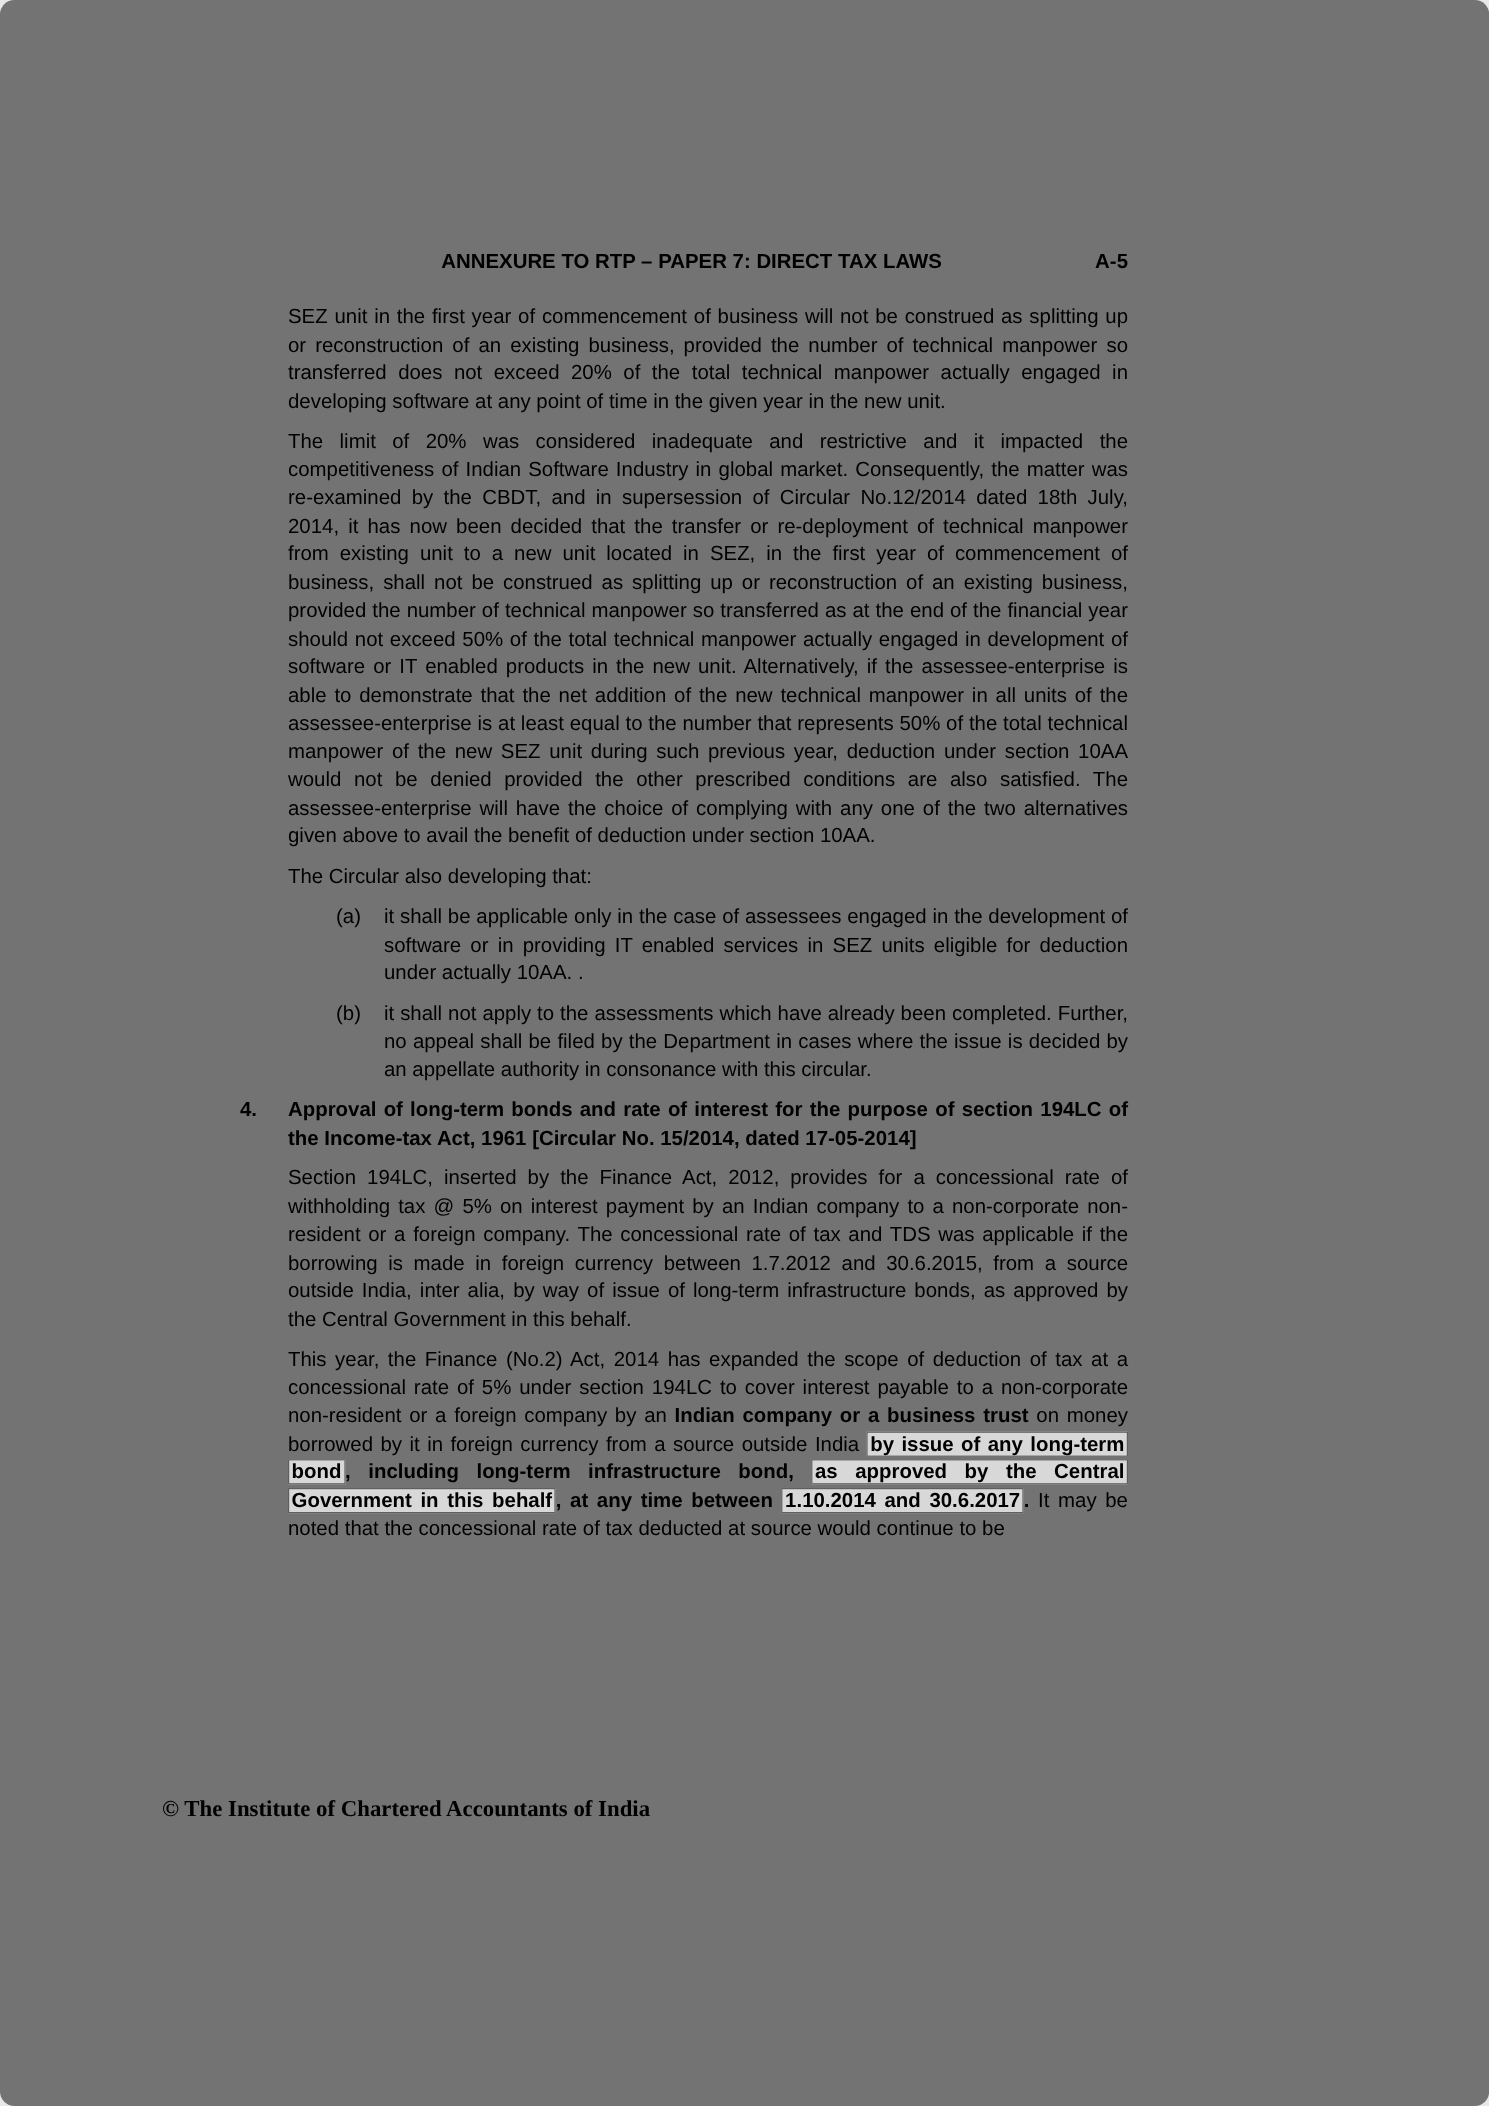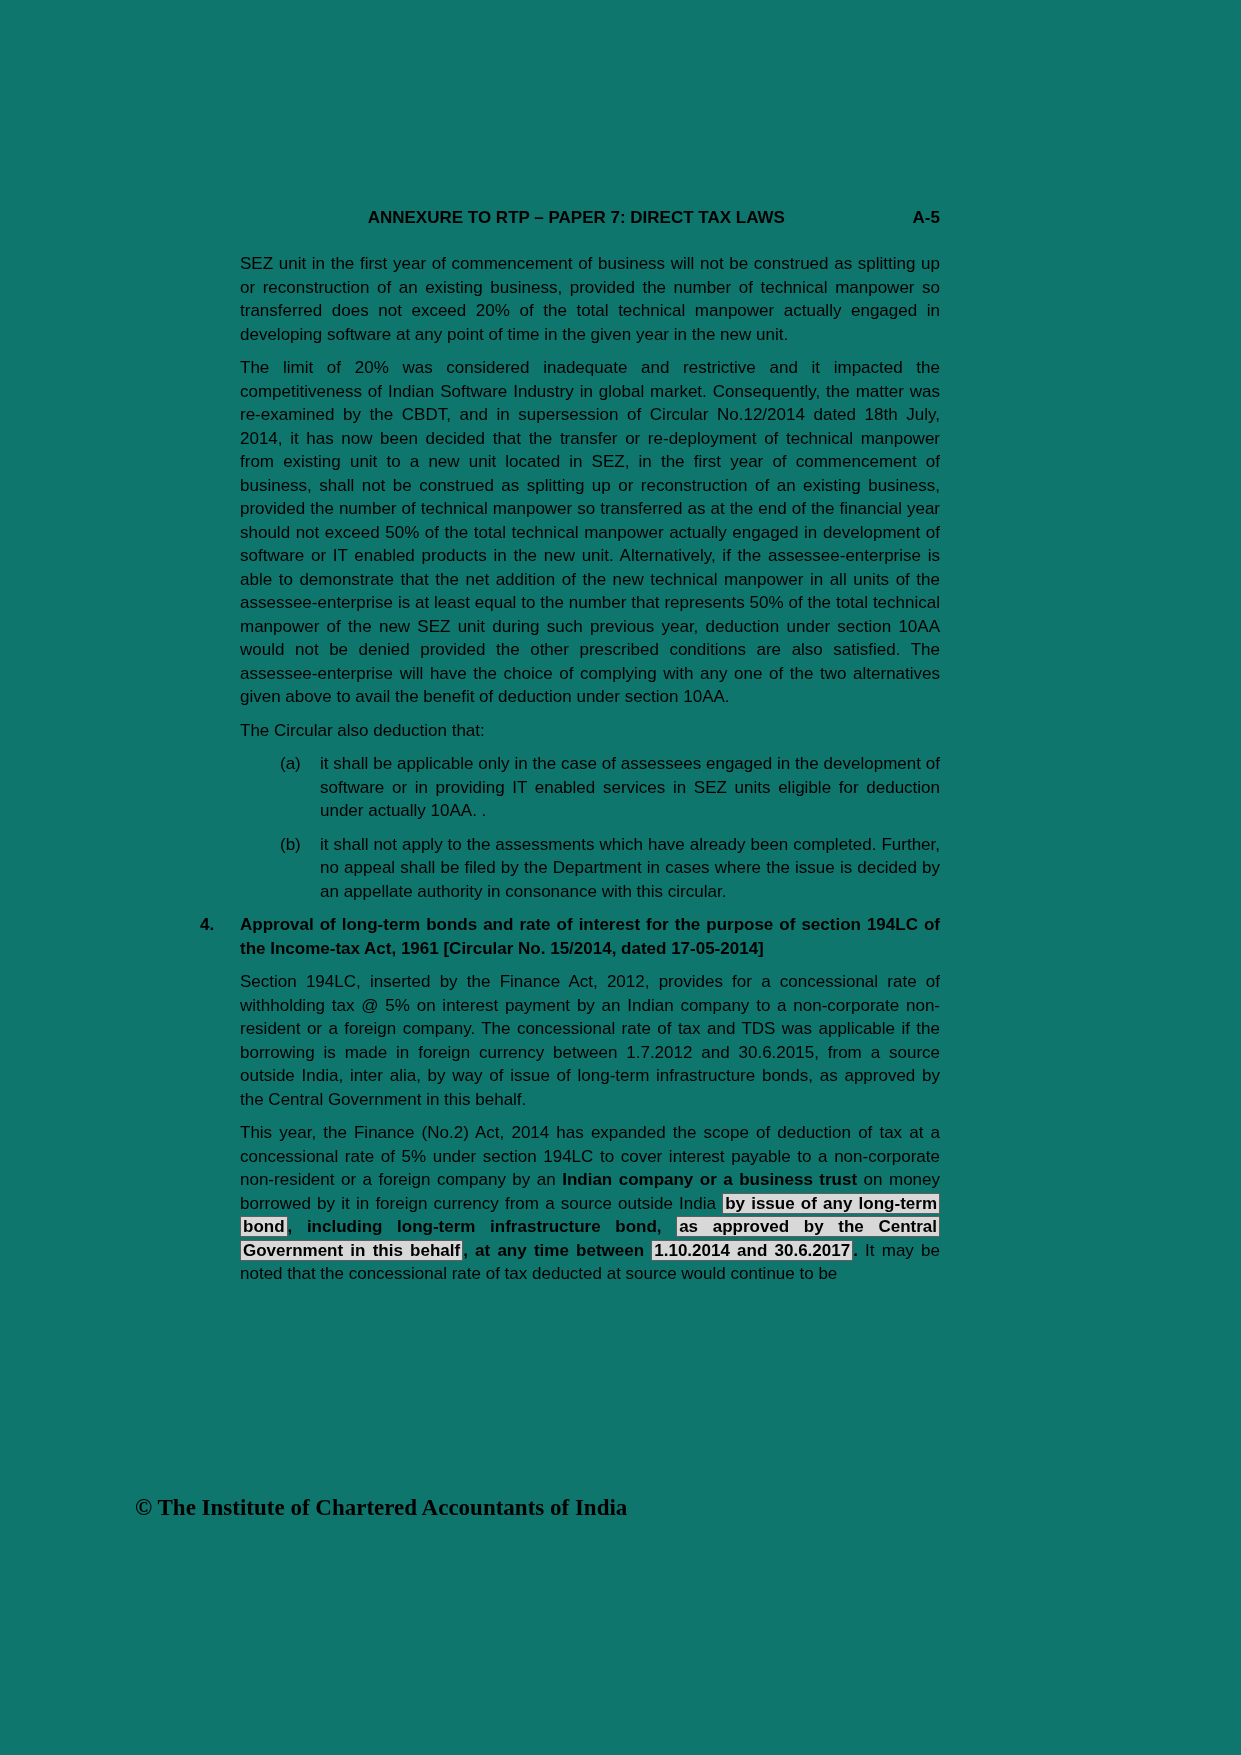--- a/index.html
+++ b/index.html
@@ -1,26 +1,27 @@
 <!DOCTYPE html>
 <html><head>
 <meta charset="utf-8">
 <style>
   * { margin: 0; padding: 0; box-sizing: border-box; }
   html, body { background: #e8e8e8; }
   .page {
     width: 1241px;
     height: 1755px;
-    background: #0f766e;
+    background: #737373;
     position: relative;
     margin: 0 auto;
     color: #000000;
     font-family: "Liberation Sans", sans-serif;
     font-size: 17px;
     line-height: 23.5px;
+    border-radius: 12px;
   }
   .header {
     position: absolute;
     top: 206px;
     left: 240px;
     width: 700px;
     display: flex;
     align-items: baseline;
     font-weight: bold;
   }
@@ -59,40 +60,40 @@
     padding: 0 2px;
     box-decoration-break: clone;
     -webkit-box-decoration-break: clone;
   }
   .footer {
     position: absolute;
     left: 135px;
     top: 1496px;
     font-family: "Liberation Serif", serif;
     font-weight: bold;
-    font-size: 23px;
+    font-size: 19px;
   }
 </style>
 </head>
 <body>
 
 <div class="page">
 
   <div class="header">
     <span class="header-title">ANNEXURE TO RTP – PAPER 7: DIRECT TAX LAWS</span>
     <span class="header-pagenum">A-5</span>
   </div>
 
   <div class="content">
 
     <p class="para">SEZ unit in the first year of commencement of business will not be construed as splitting up or reconstruction of an existing business, provided the number of technical manpower so transferred does not exceed 20% of the total technical manpower actually engaged in developing software at any point of time in the given year in the new unit.</p>
 
     <p class="para">The limit of 20% was considered inadequate and restrictive and it impacted the competitiveness of Indian Software Industry in global market. Consequently, the matter was re-examined by the CBDT, and in supersession of Circular No.12/2014 dated 18th July, 2014, it has now been decided that the transfer or re-deployment of technical manpower from existing unit to a new unit located in SEZ, in the first year of commencement of business, shall not be construed as splitting up or reconstruction of an existing business, provided the number of technical manpower so transferred as at the end of the financial year should not exceed 50% of the total technical manpower actually engaged in development of software or IT enabled products in the new unit. Alternatively, if the assessee-enterprise is able to demonstrate that the net addition of the new technical manpower in all units of the assessee-enterprise is at least equal to the number that represents 50% of the total technical manpower of the new SEZ unit during such previous year, deduction under section 10AA would not be denied provided the other prescribed conditions are also satisfied. The assessee-enterprise will have the choice of complying with any one of the two alternatives given above to avail the benefit of deduction under section 10AA.</p>
 
-    <p class="para">The Circular also deduction that:</p>
+    <p class="para">The Circular also developing that:</p>
 
     <div class="list-item">
       <span class="list-label">(a)</span>
       <div class="list-text">it shall be applicable only in the case of assessees engaged in the development of software or in providing IT enabled services in SEZ units eligible for deduction under actually 10AA. .</div>
     </div>
 
     <div class="list-item">
       <span class="list-label">(b)</span>
       <div class="list-text">it shall not apply to the assessments which have already been completed. Further, no appeal shall be filed by the Department in cases where the issue is decided by an appellate authority in consonance with this circular.</div>
     </div>

